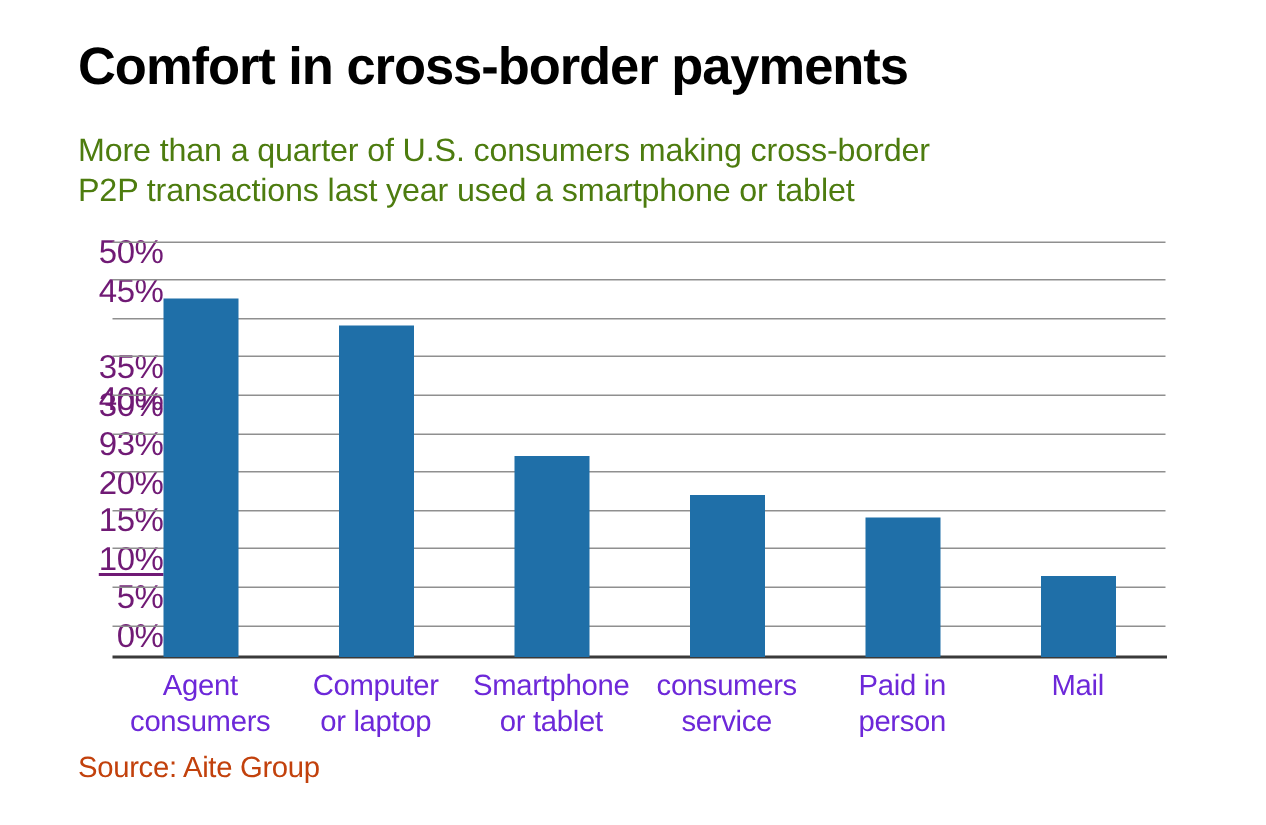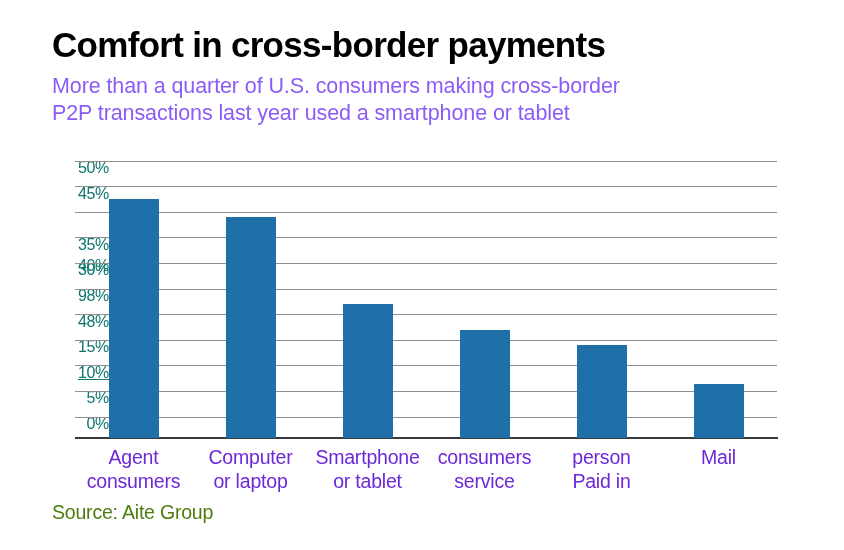--- a/index.html
+++ b/index.html
@@ -32,26 +32,26 @@
   }
   .chart-title {
     font-size: 35px;
     font-weight: bold;
     letter-spacing: -0.7px;
     line-height: 42px;
     color: #000000;
     white-space: nowrap;
   }
   .chart-subtitle {
-    margin-top: 7px;
+    margin-top: 21px;
     font-size: 21.5px;
     font-weight: normal;
     line-height: 27px;
     letter-spacing: -0.1px;
-    color: #8b5cf6;
+    color: #4d7c0f;
   }
   .chart-subtitle .sub-line {
     display: block;
     white-space: nowrap;
   }
 
   
   .plot-wrap {
     position: absolute;
     left: 0;
@@ -66,23 +66,23 @@
     left: 47px;
     top: 155px;
     width: 62px;
     height: 282px;
   }
   .y-tick {
     position: absolute;
     right: 0;
     height: 25.6px;
     line-height: 25.6px;
-    font-size: 16px;
+    font-size: 22px;
     letter-spacing: -0.3px;
-    color: #0f766e;
+    color: #701a75;
     white-space: nowrap;
   }
 
   .grid-area {
     position: absolute;
     left: 75px;
     top: 160.5px;
     width: 702px;
     height: 256px;
   }
@@ -144,21 +144,21 @@
   }
   .x-label .lbl-line { display: block; white-space: nowrap; }
 
   .source {
     position: absolute;
     left: 52px;
     top: 500px;
     font-size: 19.5px;
     line-height: 24px;
     letter-spacing: -0.2px;
-    color: #4d7c0f;
+    color: #c2410c;
     white-space: nowrap;
   }
 </style>
 </head>
 <body>
 
 <div class="page">
 
   <div class="header">
     <div class="chart-title">Comfort in cross-border payments</div>
@@ -168,22 +168,22 @@
     </div>
   </div>
 
   <div class="plot-wrap">
     <div class="y-axis" id="y-axis">
         <div class="y-tick" style="top: 0px;">50%</div>
         <div class="y-tick" style="top: 25.6px;">45%</div>
         <div class="y-tick" style="top: 51.2px; margin-top: 47px;">40%</div>
         <div class="y-tick" style="top: 76.8px;">35%</div>
         <div class="y-tick" style="top: 102.4px;">30%</div>
-        <div class="y-tick" style="top: 128px;">98%</div>
-        <div class="y-tick" style="top: 153.6px;">48%</div>
+        <div class="y-tick" style="top: 128px;">93%</div>
+        <div class="y-tick" style="top: 153.6px;">20%</div>
         <div class="y-tick" style="top: 179.2px; margin-left: 44px;">15%</div>
         <div class="y-tick" style="top: 204.8px; text-decoration: underline;">10%</div>
         <div class="y-tick" style="top: 230.4px;">5%</div>
         <div class="y-tick" style="top: 256px;">0%</div>
       </div>
     <div class="grid-area" id="grid-area">
         <div class="gridline" style="top: 0px;"></div>
         <div class="gridline" style="top: 25.6px;"></div>
         <div class="gridline" style="top: 51.2px;"></div>
         <div class="gridline" style="top: 76.8px;"></div>
@@ -227,22 +227,22 @@
         </div>
         <div class="x-label" style="left: 234px; width: 117px;">
           <span class="lbl-line">Smartphone</span>
           <span class="lbl-line">or tablet</span>
         </div>
         <div class="x-label" style="left: 351px; width: 117px;">
           <span class="lbl-line">consumers</span>
           <span class="lbl-line">service</span>
         </div>
         <div class="x-label" style="left: 468px; width: 117px;">
+          <span class="lbl-line">Paid in</span>
           <span class="lbl-line">person</span>
-          <span class="lbl-line">Paid in</span>
         </div>
         <div class="x-label" style="left: 585px; width: 117px;">
           <span class="lbl-line">Mail</span>
         </div>
       </div>
   </div>
 
   <div class="source">Source: Aite Group</div>
 
 </div>

